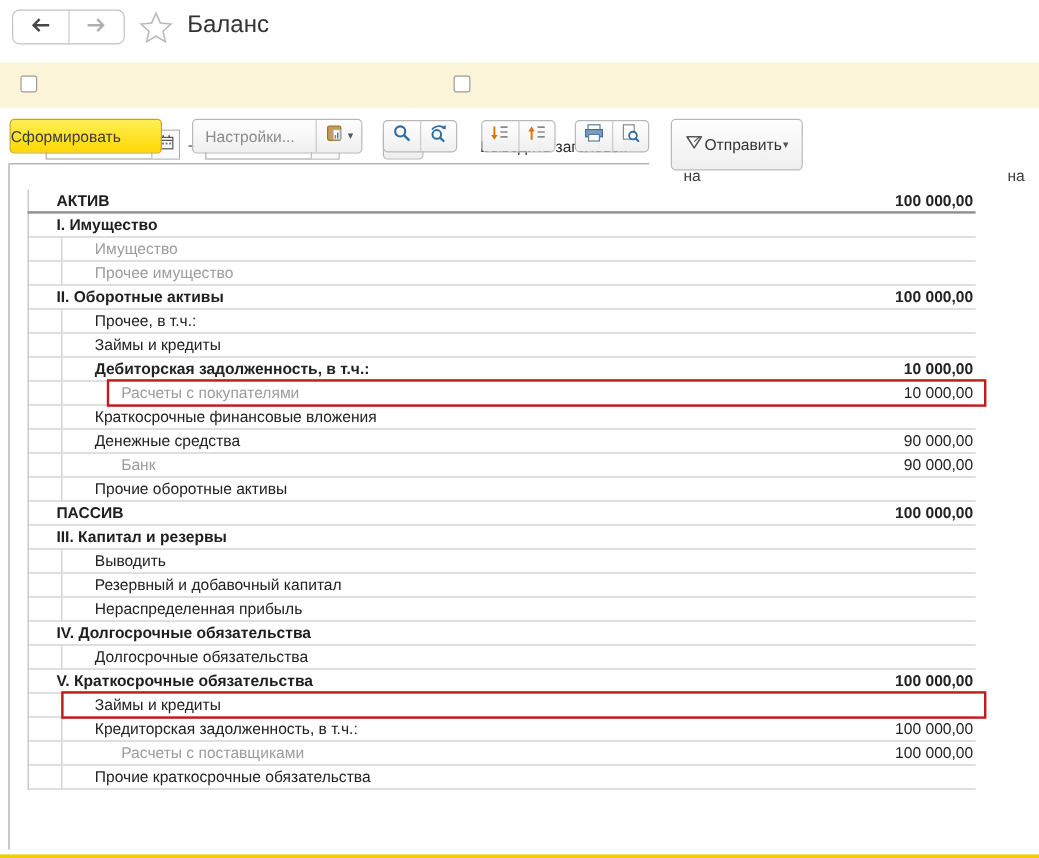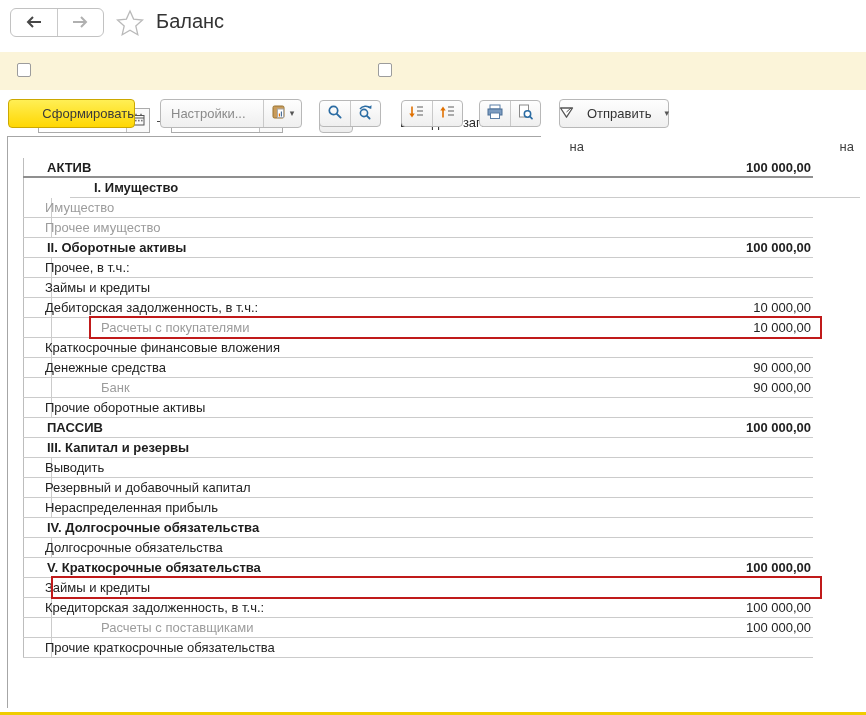--- a/index.html
+++ b/index.html
@@ -37,38 +37,38 @@
   .morebtn{
     position:absolute;left:319px;top:55px;width:34px;height:26px;
     background:linear-gradient(#FEFEFE,#EDEDED);border:1px solid #B8B8B8;border-radius:4px;
     box-sizing:border-box;font-size:13px;color:#555;text-align:center;line-height:20px;cursor:pointer;
   }
   .show-header-label{position:absolute;left:400px;top:63px;font-size:13px;color:#2B2B2B;}
   
   .btn-generate{
     position:absolute;left:8px;top:99px;width:127px;height:29px;
     background:linear-gradient(#FFEF55,#FFD703);border:1px solid #CCA800;border-radius:4px;
-    box-sizing:border-box;font-size:13px;color:#3A3A3A;text-align:right;line-height:27px;cursor:pointer;
+    box-sizing:border-box;font-size:13px;color:#3A3A3A;text-align:left;line-height:27px;cursor:pointer;
   }
   .grp{
     position:absolute;background:linear-gradient(#FEFEFE,#EFEFEF);
     border:1px solid #B8B8B8;border-radius:4px;box-sizing:border-box;
     display:flex;align-items:stretch;
   }
   .grp .seg{display:flex;align-items:center;justify-content:center;cursor:pointer;}
   .grp .seg + .seg{border-left:1px solid #C9C9C9;}
   .grp-settings{left:160px;top:99px;width:142px;height:29px;}
   .grp-settings .txt{font-size:13px;color:#8A8A8A;padding:0 10px;flex:1;justify-content:flex-start;}
   .grp-search{left:319px;top:100px;width:62px;height:27px;}
   .grp-sort{left:401px;top:100px;width:62px;height:27px;}
   .grp-print{left:479px;top:100px;width:62px;height:27px;}
   .grp-search .seg,.grp-sort .seg,.grp-print .seg{flex:1;}
   .btn-send{
-    left:559px;top:99px;width:110px;height:29px;
-    display:flex;align-items:center;justify-content:center;gap:13px;cursor:pointer;
+    left:559px;top:99px;width:110px;height:43px;
+    display:flex;align-items:center;justify-content:center;gap:1px;cursor:pointer;
   }
   .btn-send .slabel{font-size:13px;color:#333;}
   .caret{font-size:9px;color:#555;line-height:1;}
   
   .table{
     position:absolute;left:7px;top:136px;width:846px;height:572px;
     border-left:1px solid #A6A6A6;box-sizing:border-box;
   }
   .topline{position:absolute;left:0;top:0;width:533px;border-top:1px solid #A6A6A6;}
   .vline{position:absolute;left:15px;top:22px;height:500px;border-left:1px solid #BDBDBD;}
@@ -77,21 +77,21 @@
   .colh2{width:846px;}
   .trow{
     position:absolute;left:15px;width:790px;height:20px;
     border-bottom:1px solid #CBCBCB;box-sizing:border-box;
     font-size:13px;line-height:19px;cursor:default;
   }
   .trow.thick{border-bottom:2px solid #8F8F8F;}
   .trow .tk2{position:absolute;left:28px;top:0;height:100%;border-left:1px solid #CBCBCB;}
   .trow .lbl{position:absolute;left:0;top:0;white-space:nowrap;color:#222;}
   .trow .lbl.lv0{padding-left:24px;}
-  .trow .lbl.lv1{padding-left:22px;text-align:center;}
+  .trow .lbl.lv1{padding-left:56px;text-align:center;}
   .trow .lbl.lv2{padding-left:78px;}
   .trow .b{font-weight:bold;color:#1E1E1E;}
   .trow .g{color:#9C9C9C;}
   .trow .val{position:absolute;right:2px;top:0;color:#222;}
   .hbox{
     position:absolute;height:23px;border:2px solid #C01A1A;
     box-sizing:border-box;z-index:5;pointer-events:none;
   }
   .bottom-line{position:absolute;left:0;top:712px;width:866px;height:3px;background:#F0CC00;}
 </style>
@@ -266,21 +266,21 @@
 <div class="table">
   <div class="topline"></div>
   <div class="colh colh1">на</div>
   <div class="colh colh2">на</div>
   <div class="vline"></div>
   <div id="rows">
       <div class="trow thick" style="top: 22px;">
         <span class="lbl lv0 b">АКТИВ</span>
         <span class="val b">100 000,00</span>
       </div>
-      <div class="trow" style="top: 42px; margin-left: 47px;">
+      <div class="trow" style="top: 42px;">
         <span class="lbl lv0 b">I. Имущество</span>
       </div>
       <div class="trow" style="top: 62px;">
         <span class="tk2"></span>
         <span class="lbl lv1 g">Имущество</span>
       </div>
       <div class="trow" style="top: 82px;">
         <span class="tk2"></span>
         <span class="lbl lv1 g">Прочее имущество</span>
       </div>
@@ -289,21 +289,21 @@
         <span class="val b">100 000,00</span>
       </div>
       <div class="trow" style="top: 122px;">
         <span class="tk2"></span>
         <span class="lbl lv1">Прочее, в т.ч.:</span>
       </div>
       <div class="trow" style="top: 142px;">
         <span class="tk2"></span>
         <span class="lbl lv1">Займы и кредиты</span>
       </div>
-      <div class="trow" style="top: 162px;">
+      <div class="trow" style="top: 162px; font-weight: bold;">
         <span class="tk2"></span>
         <span class="lbl lv1">Дебиторская задолженность, в т.ч.:</span>
         <span class="val">10 000,00</span>
       </div>
       <div class="trow" style="top: 182px; padding-left: 29px;">
         <span class="tk2"></span>
         <span class="lbl lv2 g">Расчеты с покупателями</span>
         <span class="val g">10 000,00</span>
       </div>
       <div class="hbox" style="left: 81px; width: 733px; top: 180px; border-color: rgb(192, 26, 26);"></div>

